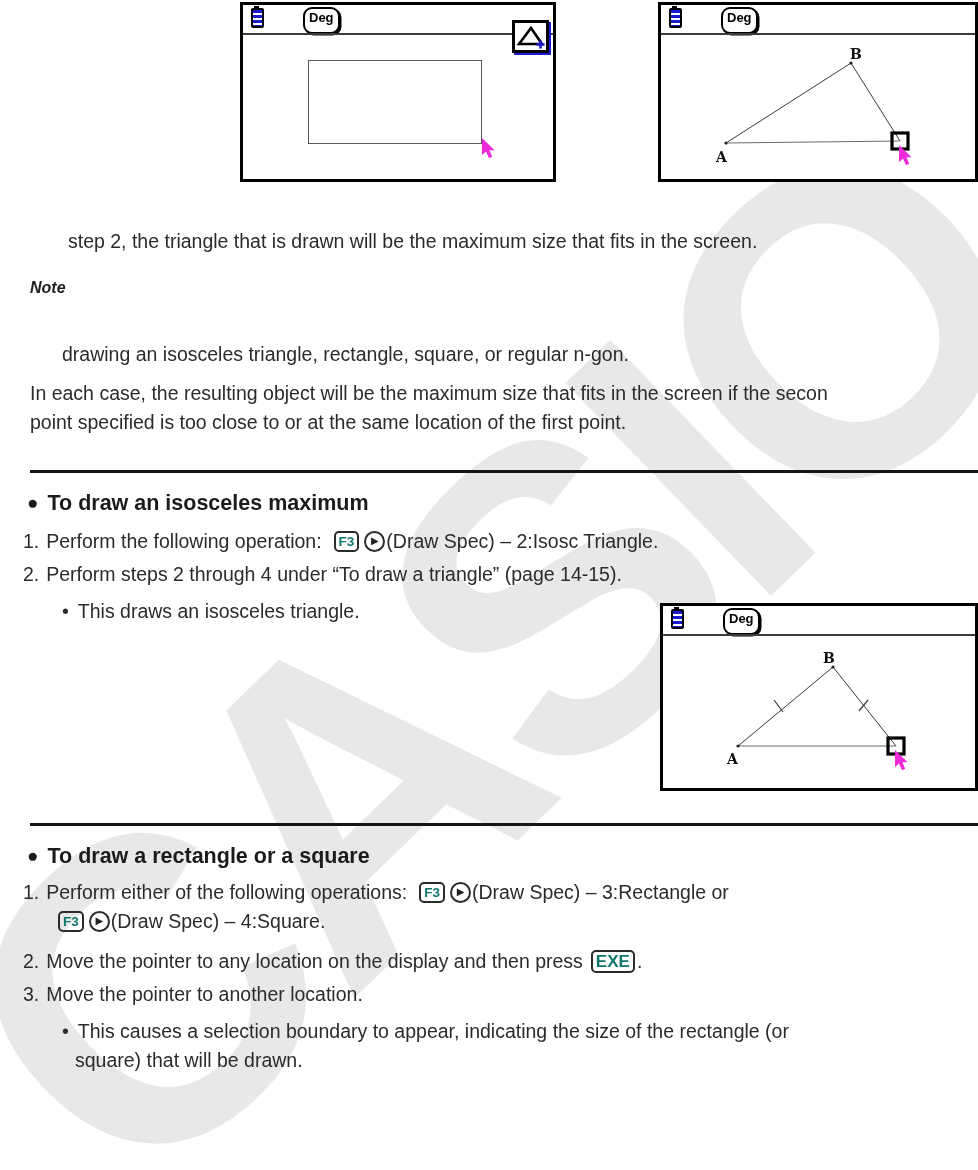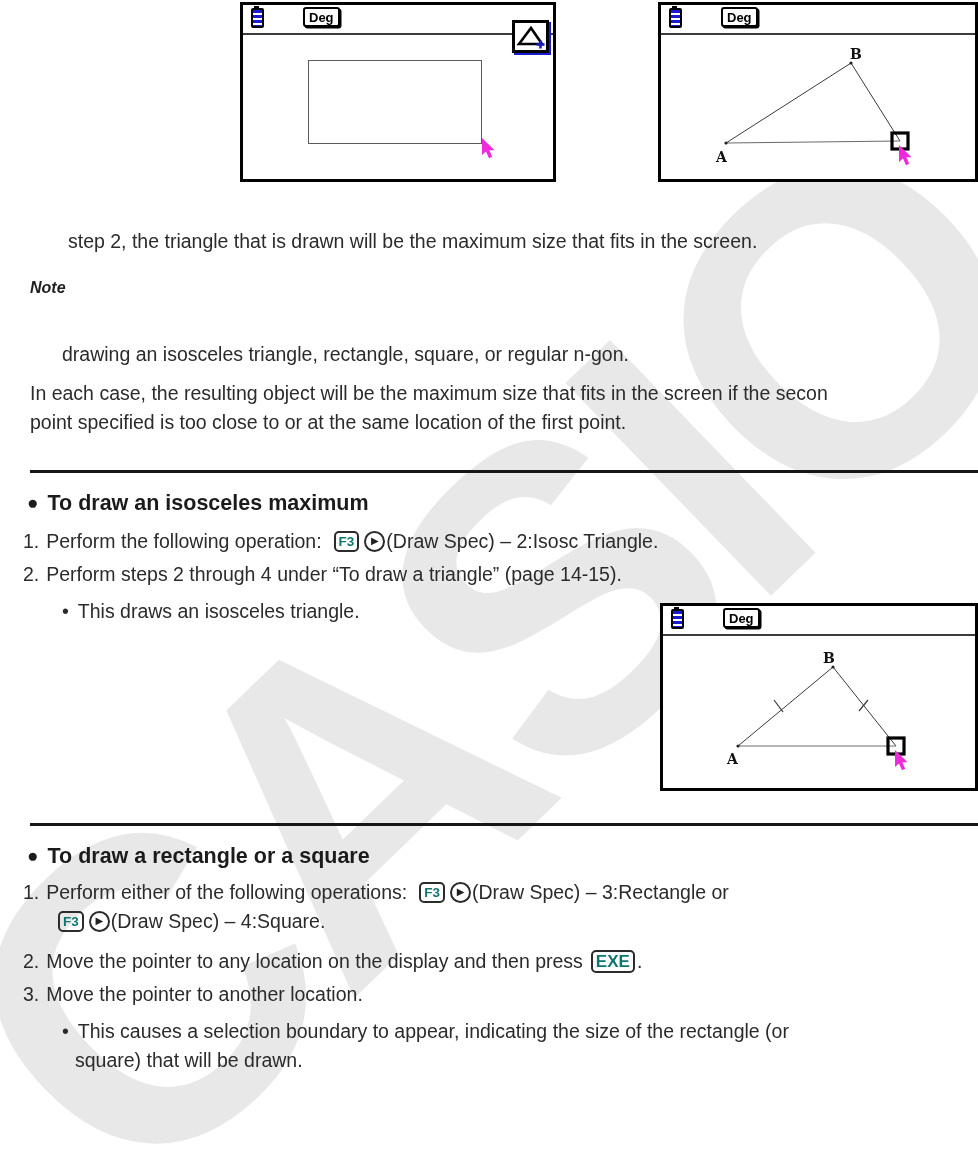--- a/index.html
+++ b/index.html
@@ -47,22 +47,22 @@
   .calc-hr { position:absolute; left:0; right:0; top:28px; height:1.6px; background:#3c3c3c; }
   .battery {
     position:absolute; left:8px; top:3px; width:13px; height:20px;
     border:2px solid #000; border-radius:2px;
     background:repeating-linear-gradient(to bottom, #1a1ad0 0 3px, #ffffff 3px 5px);
   }
   .battery::before {
     content:""; position:absolute; left:1px; top:-4px; width:5px; height:3px; background:#000;
   }
   .deg-badge {
-    position:absolute; left:60px; top:2px; padding:1px 4px 0 4px; height:20px;
-    border:2px solid #000; border-radius:3px; box-shadow:1.5px 1.5px 0 #000;
+    position:absolute; left:60px; top:2px; padding:1px 4px 0 4px; height:27px;
+    border:2px solid #000; border-radius:9px; box-shadow:1.5px 1.5px 0 #000;
     font-weight:bold; font-size:13px; color:#000; background:#fff;
   }
   .sel-rect {
     position:absolute; left:65px; top:55px; width:174px; height:84px;
     border:1px solid #5a5a5a;
   }
   .tool-icon {
     position:absolute; top:15px; right:4px; width:37px; height:33px;
     border:3px solid #000; background:#fff;
     box-shadow:2px 2px 0 #1a1ad0;

